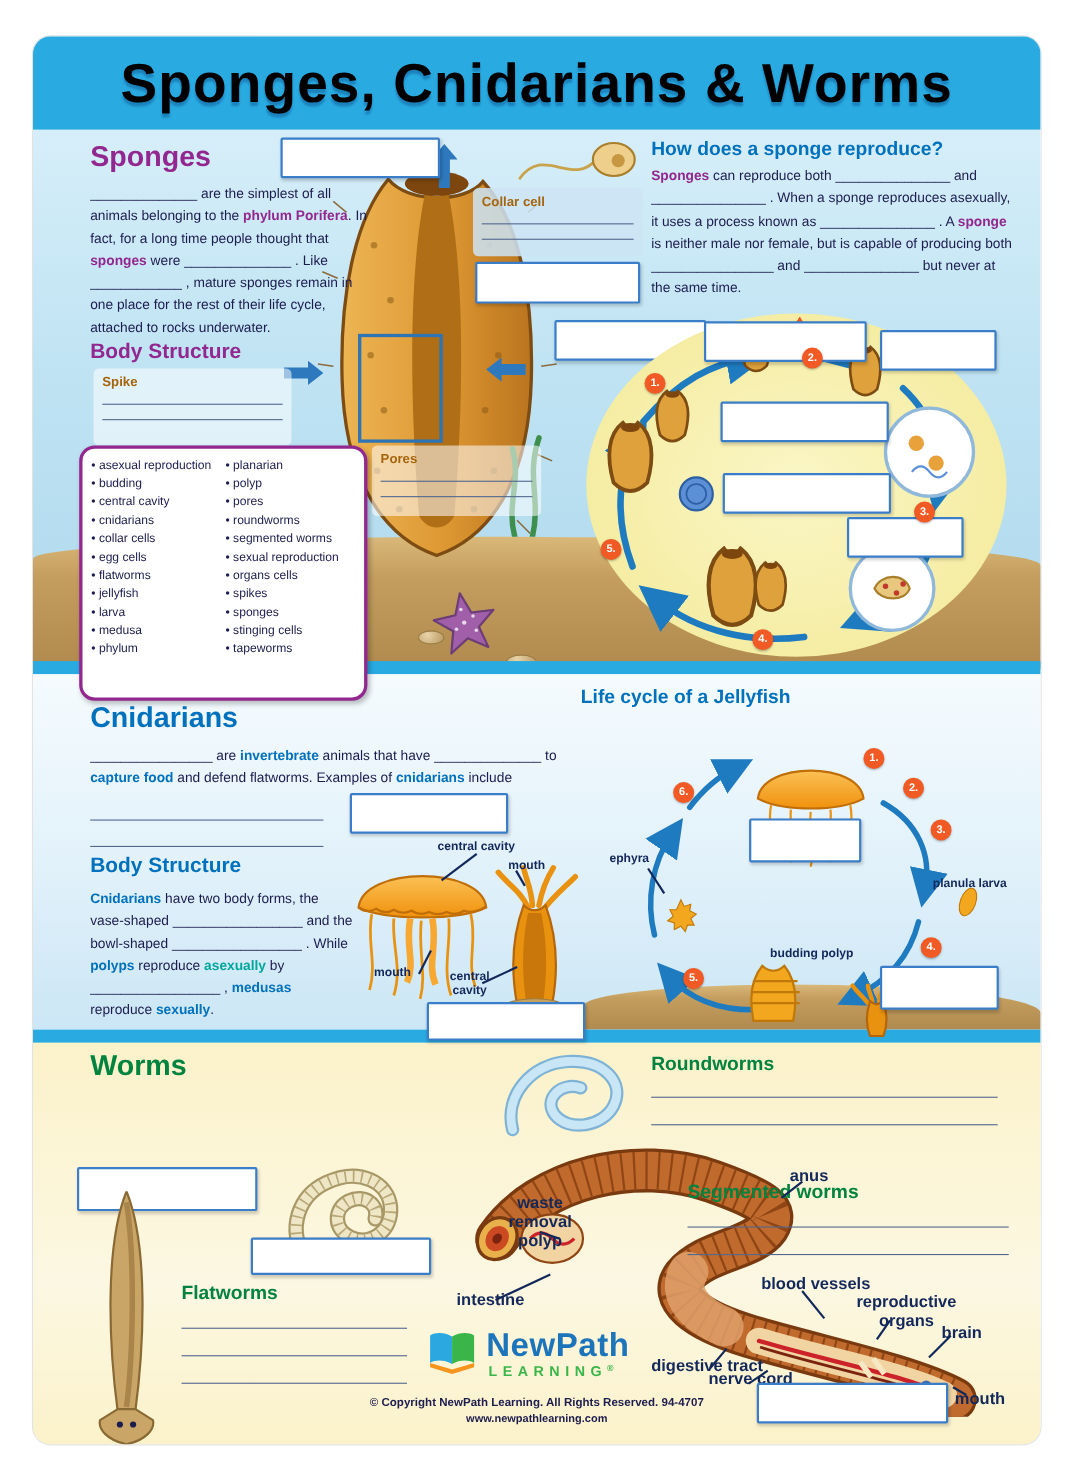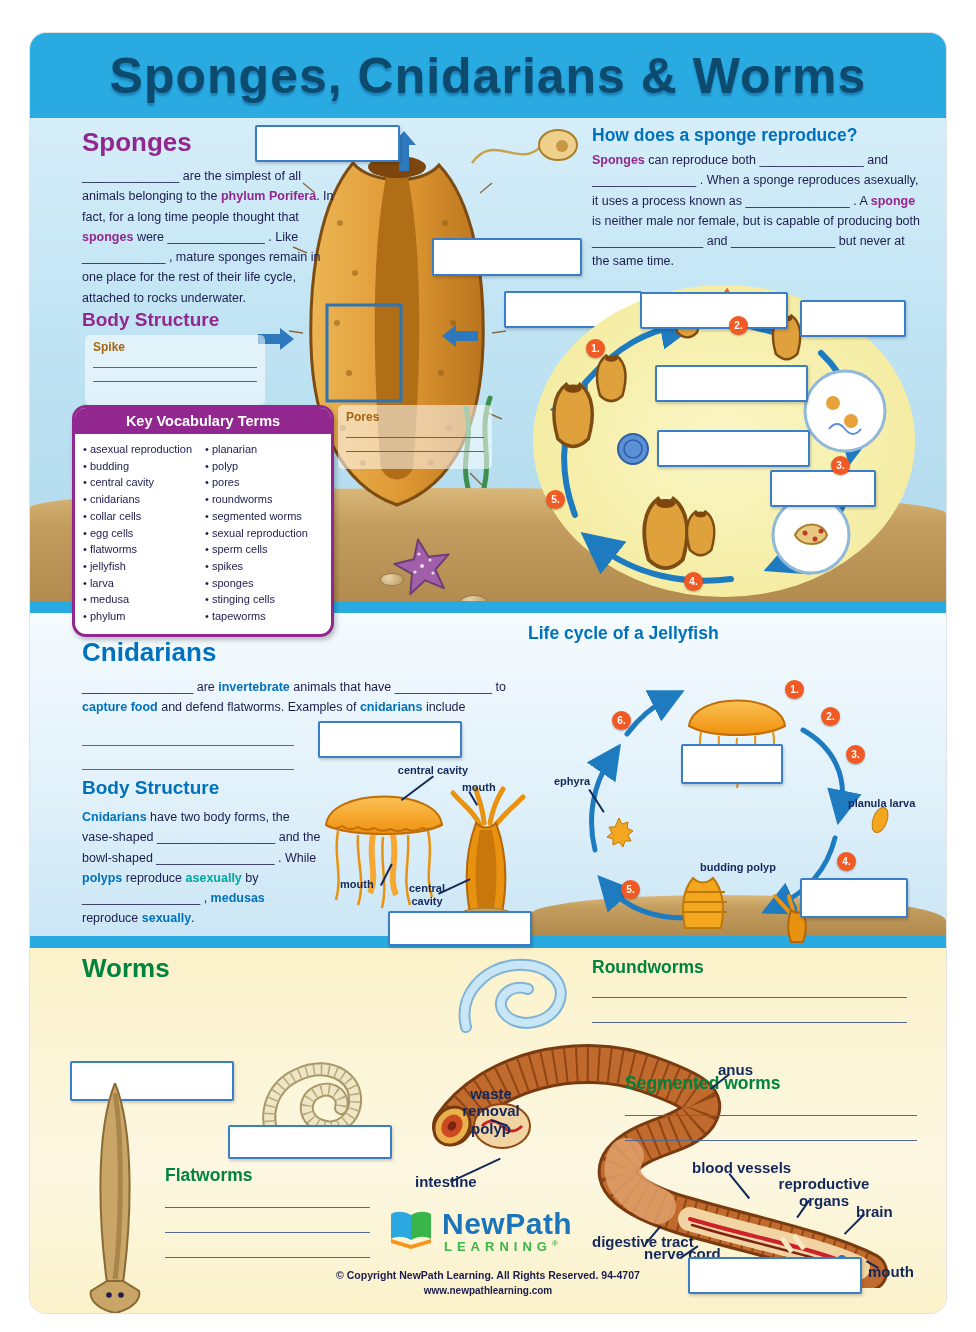--- a/index.html
+++ b/index.html
@@ -2,21 +2,21 @@
 <html><head>
 <meta charset="utf-8">
 <style>
 *{margin:0;padding:0;box-sizing:border-box}
 html,body{width:976px;height:1332px}
 body{background:#fff;font-family:"Liberation Sans",sans-serif;color:#1C1C4E;position:relative;overflow:hidden}
 .poster{position:absolute;left:30px;top:33px;width:916px;height:1280px;border-radius:16px;overflow:hidden;background:#fff;box-shadow:0 0 0 1px #e2e2e2}
 .abs{position:absolute}
 .layer{position:absolute;inset:0}
 .band{position:absolute;left:0;top:0;width:916px;height:85px;background:#29ABE2;display:flex;align-items:center;justify-content:center}
-.band h1{color:#0c4a6e;font-size:50px;font-weight:bold;letter-spacing:1px;text-shadow:0 3px 2px rgba(10,80,140,.45)}
+.band h1{color:#000000;font-size:50px;font-weight:bold;letter-spacing:1px;text-shadow:0 3px 2px rgba(10,80,140,.45)}
 .h-purple{color:#92278F;font-weight:bold}
 .h-blue{color:#0071BC;font-weight:bold}
 .h-green{color:#00833F;font-weight:bold}
 .h-26{font-size:26px}.h-19{font-size:19px}.h-17{font-size:17.5px}
 .txt{font-size:12.5px;line-height:1.62;color:#1C1C4E}
 .b{font-weight:bold}.purple{color:#92278F}.blue{color:#0071BC}.green{color:#00833F}.teal{color:#00A79D}
 .fill-box{background:#fff;border:2.5px solid #3A7DC9;border-radius:2px;box-shadow:1px 2px 3px rgba(0,0,0,.18)}
 .wline{border-bottom:1.6px solid #52688F;height:0}
 .panel{background:rgba(255,255,255,.55);border-radius:5px;padding:5px 8px}
 .panel-blue{background:rgba(205,228,244,.85)}
@@ -166,31 +166,35 @@
     <p class="abs txt" style="left:52px;top:133px;width:252px"><span>______________ are the simplest of all animals belonging to the </span><span class="b purple">phylum Porifera</span><span>.  In fact, for a long time people thought that </span><span class="b purple">sponges</span><span> were ______________ .  Like ____________ , mature sponges remain in one place for the rest of their life cycle, attached to rocks underwater.</span></p>
 
     <h3 class="abs h-purple h-19" style="left:52px;top:276px">Body Structure</h3>
 
     <div class="abs panel" style="left:55px;top:302px;width:180px;height:70px">
       <div class="plabel">Spike</div>
       <div class="wline"></div>
       <div class="wline"></div>
     </div>
 
+    <div class="abs panel panel-blue" style="left:400px;top:138px;width:154px;height:62px">
+      <div class="plabel">Collar cell</div>
+      <div class="wline"></div>
+      <div class="wline"></div>
+    </div>
     <div class="abs fill-box" style="left:402px;top:205px;width:150px;height:38px"></div>
     <div class="abs fill-box" style="left:474px;top:258px;width:138px;height:37px"></div>
 
     <div class="abs panel" style="left:308px;top:372px;width:154px;height:64px">
       <div class="plabel">Pores</div>
       <div class="wline"></div>
       <div class="wline"></div>
     </div>
 
     <div class="abs vocab" style="left:42px;top:372px;width:262px;height:232px">
-      <div class="vhead">Key Vocabulary Terms</div>
       <div class="cols">
         <div class="col">
             <div class="vitem">asexual reproduction</div>
             <div class="vitem">budding</div>
             <div class="vitem">central cavity</div>
             <div class="vitem">cnidarians</div>
             <div class="vitem">collar cells</div>
             <div class="vitem">egg cells</div>
             <div class="vitem">flatworms</div>
             <div class="vitem">jellyfish</div>
@@ -198,21 +202,21 @@
             <div class="vitem">medusa</div>
             <div class="vitem">phylum</div>
           </div>
         <div class="col">
             <div class="vitem">planarian</div>
             <div class="vitem">polyp</div>
             <div class="vitem">pores</div>
             <div class="vitem">roundworms</div>
             <div class="vitem">segmented worms</div>
             <div class="vitem">sexual reproduction</div>
-            <div class="vitem">sperm cells</div>
+            <div class="vitem">organs cells</div>
             <div class="vitem">spikes</div>
             <div class="vitem">sponges</div>
             <div class="vitem">stinging cells</div>
             <div class="vitem">tapeworms</div>
           </div>
       </div>
     </div>
 
     <h3 class="abs h-blue h-17" style="left:562px;top:92px">How does a sponge reproduce?</h3>
     <p class="abs txt" style="left:562px;top:117px;width:330px"><span class="b purple">Sponges</span><span> can reproduce both _______________ and _______________ .  When a sponge reproduces asexually, it uses a process known as _______________ .  A </span><span class="b purple">sponge</span><span> is neither male nor female, but is capable of producing both ________________ and _______________ but never at the same time.</span></p>

